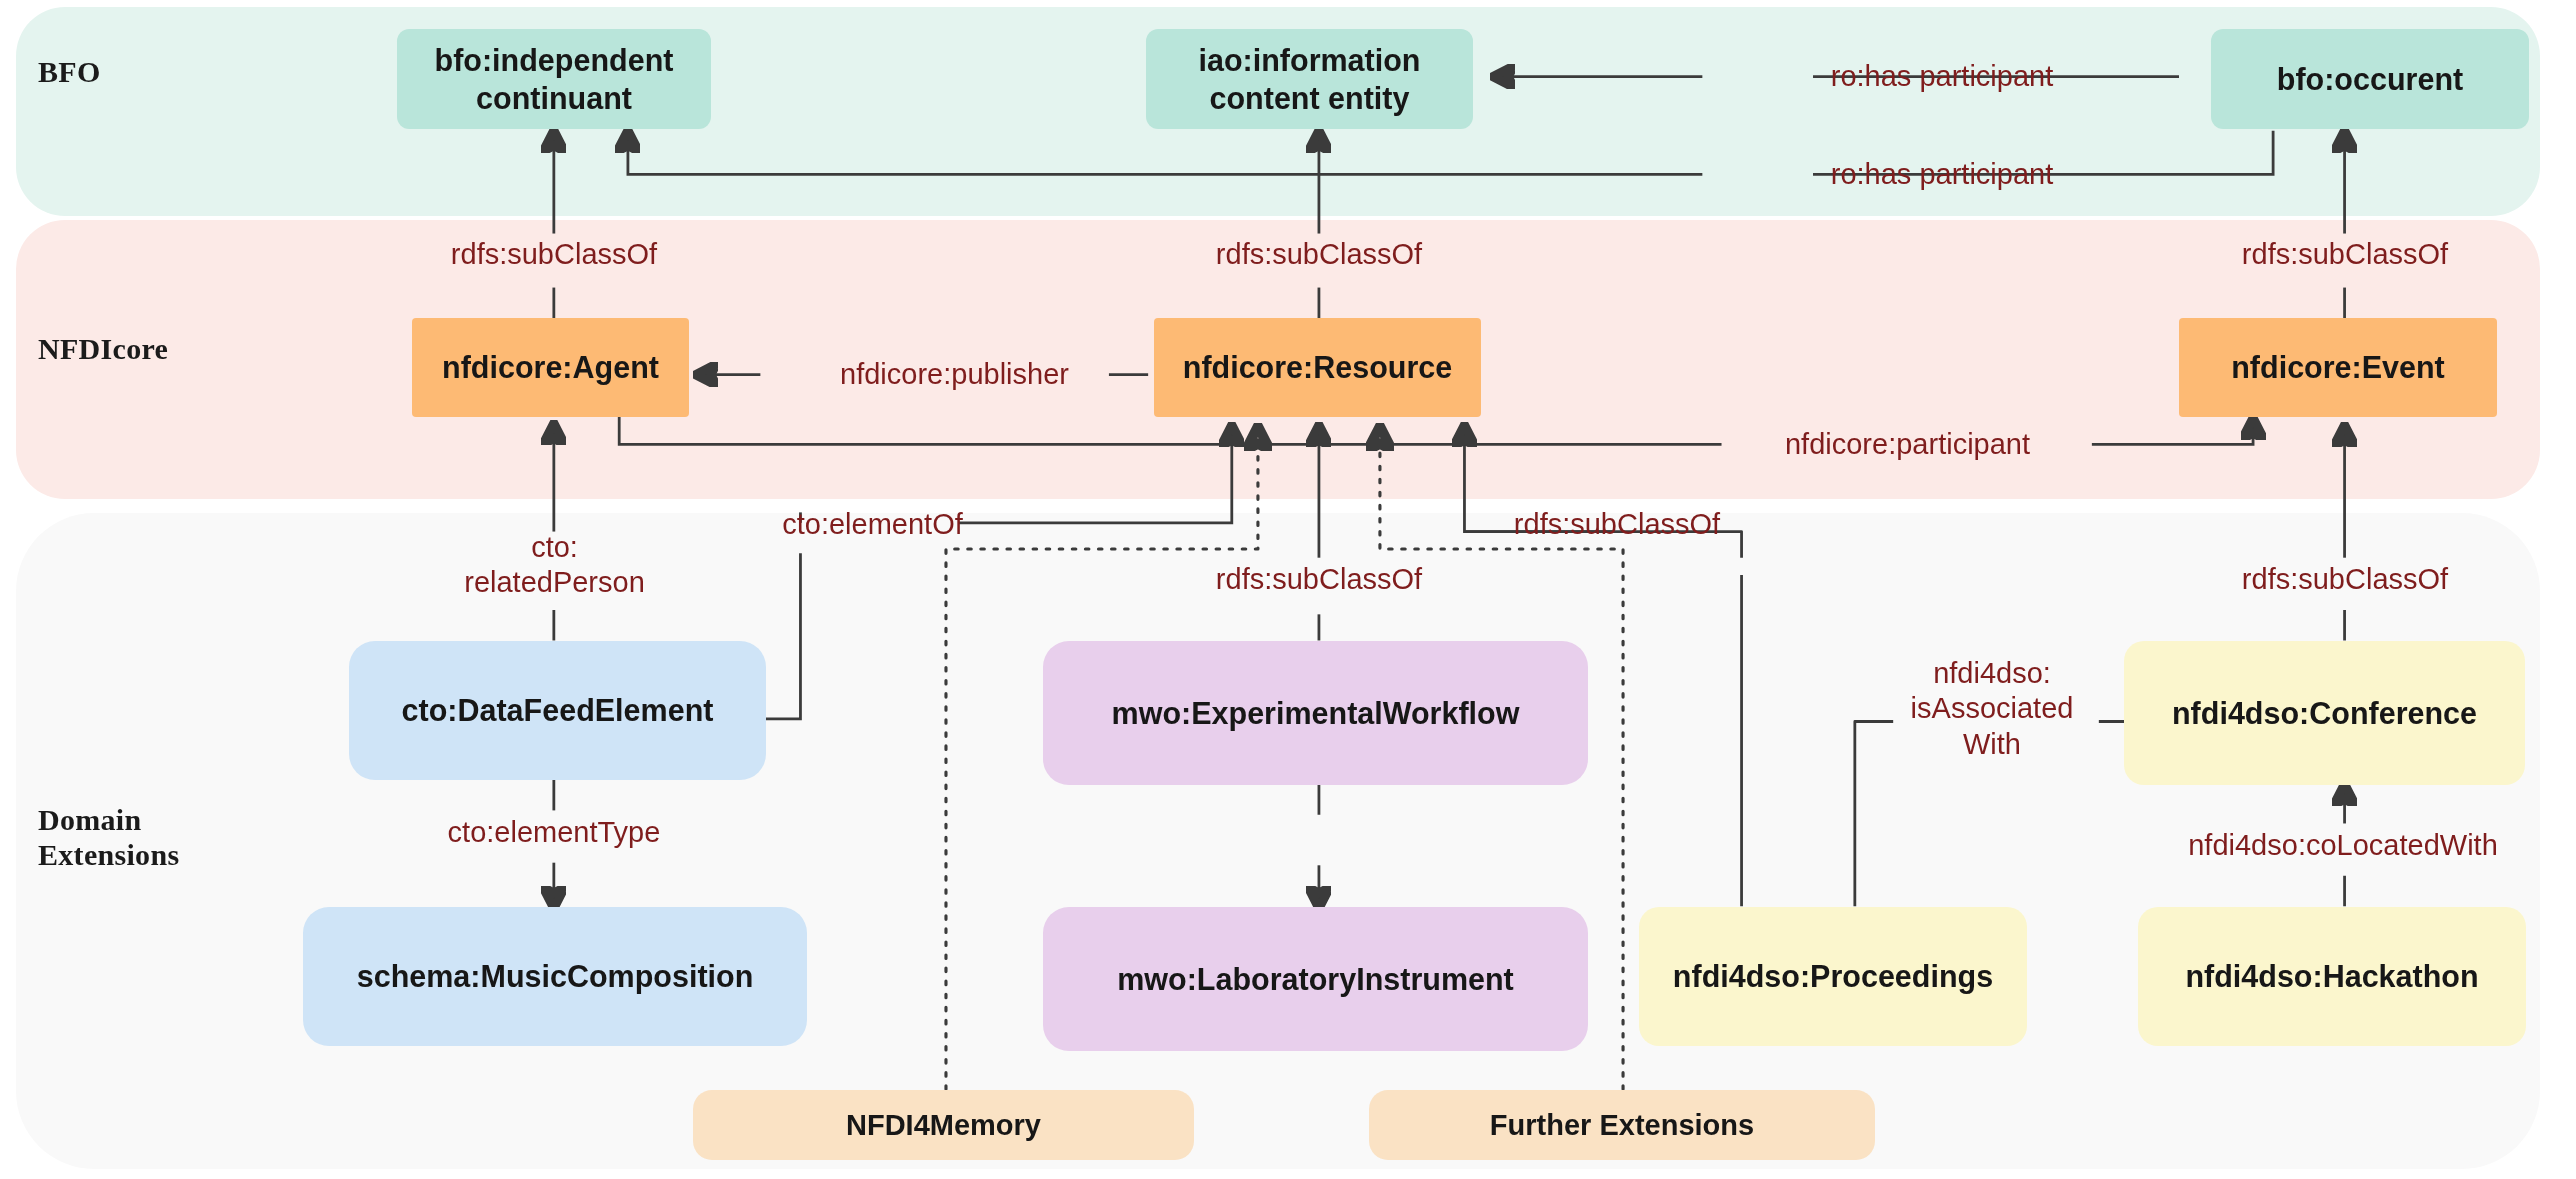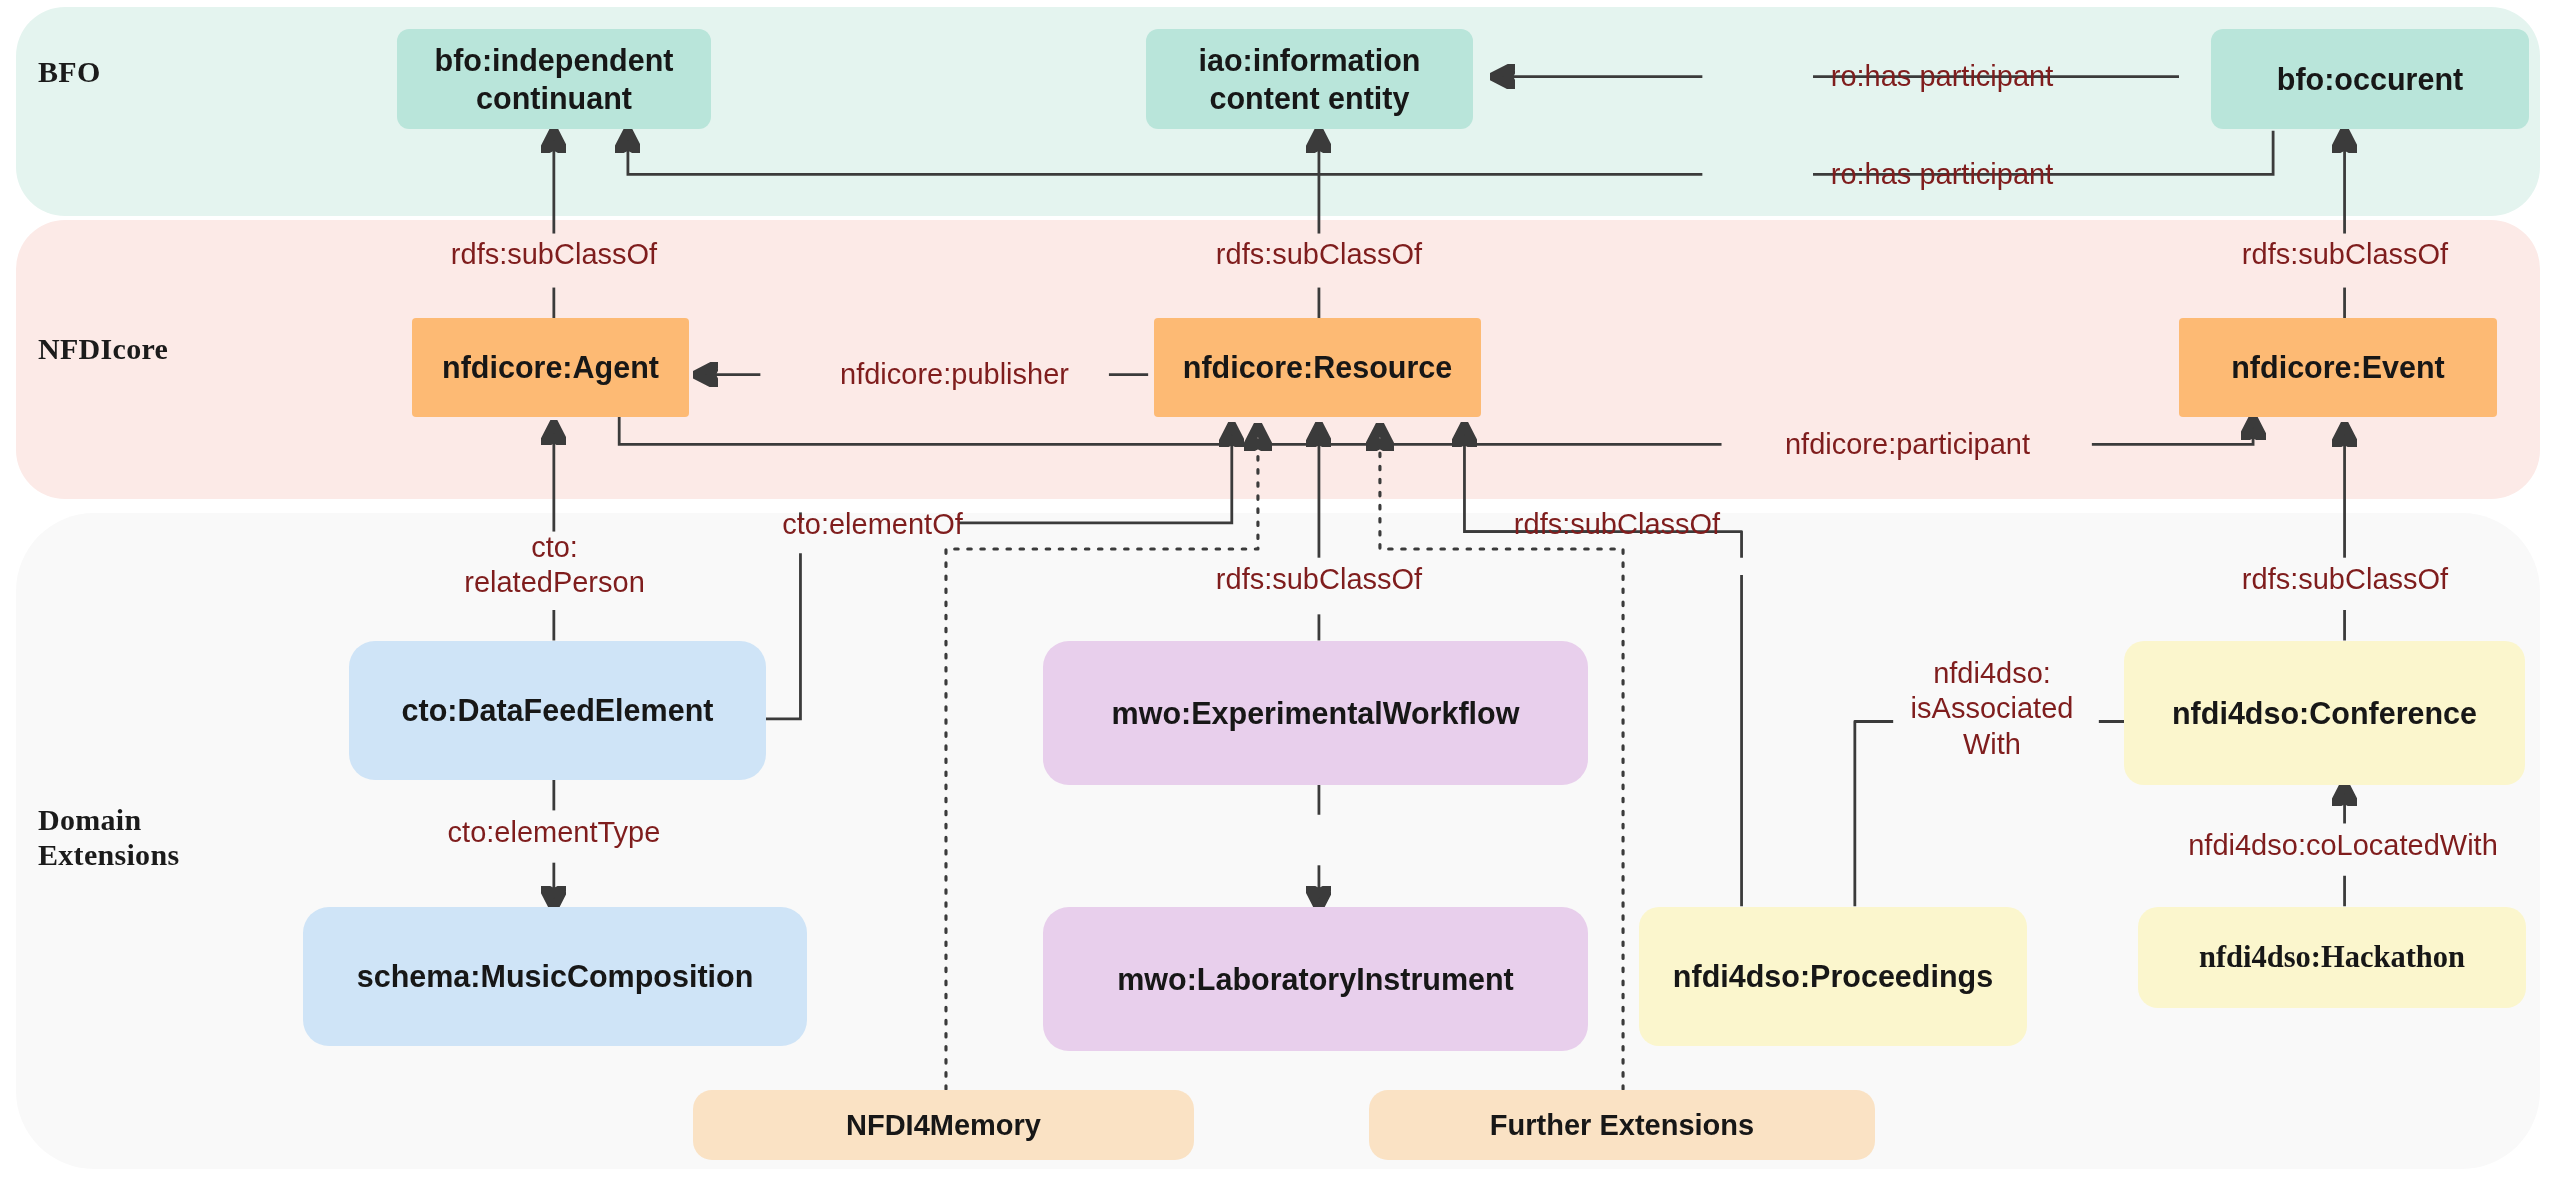--- a/index.html
+++ b/index.html
@@ -201,21 +201,21 @@
   </div>
 
   <div class="node n-dso" style="left:1639px; top:907px; width:388px; height:139px;">
     <span>nfdi4dso:Proceedings</span>
   </div>
 
   <div class="node n-dso" style="left:2124px; top:641px; width:401px; height:144px;">
     <span>nfdi4dso:Conference</span>
   </div>
 
-  <div class="node n-dso" style="left:2138px; top:907px; width:388px; height:101px;font-family:Liberation Serif, serif;">
+  <div class="node n-dso" style="left:2138px; top:907px; width:388px; height:139px;">
     <span>nfdi4dso:Hackathon</span>
   </div>
 
   <div class="node n-ext" style="left:693px; top:1090px; width:501px; height:70px;">
     <span>NFDI4Memory</span>
   </div>
 
   <div class="node n-ext" style="left:1369px; top:1090px; width:506px; height:70px;">
     <span>Further Extensions</span>
   </div>

